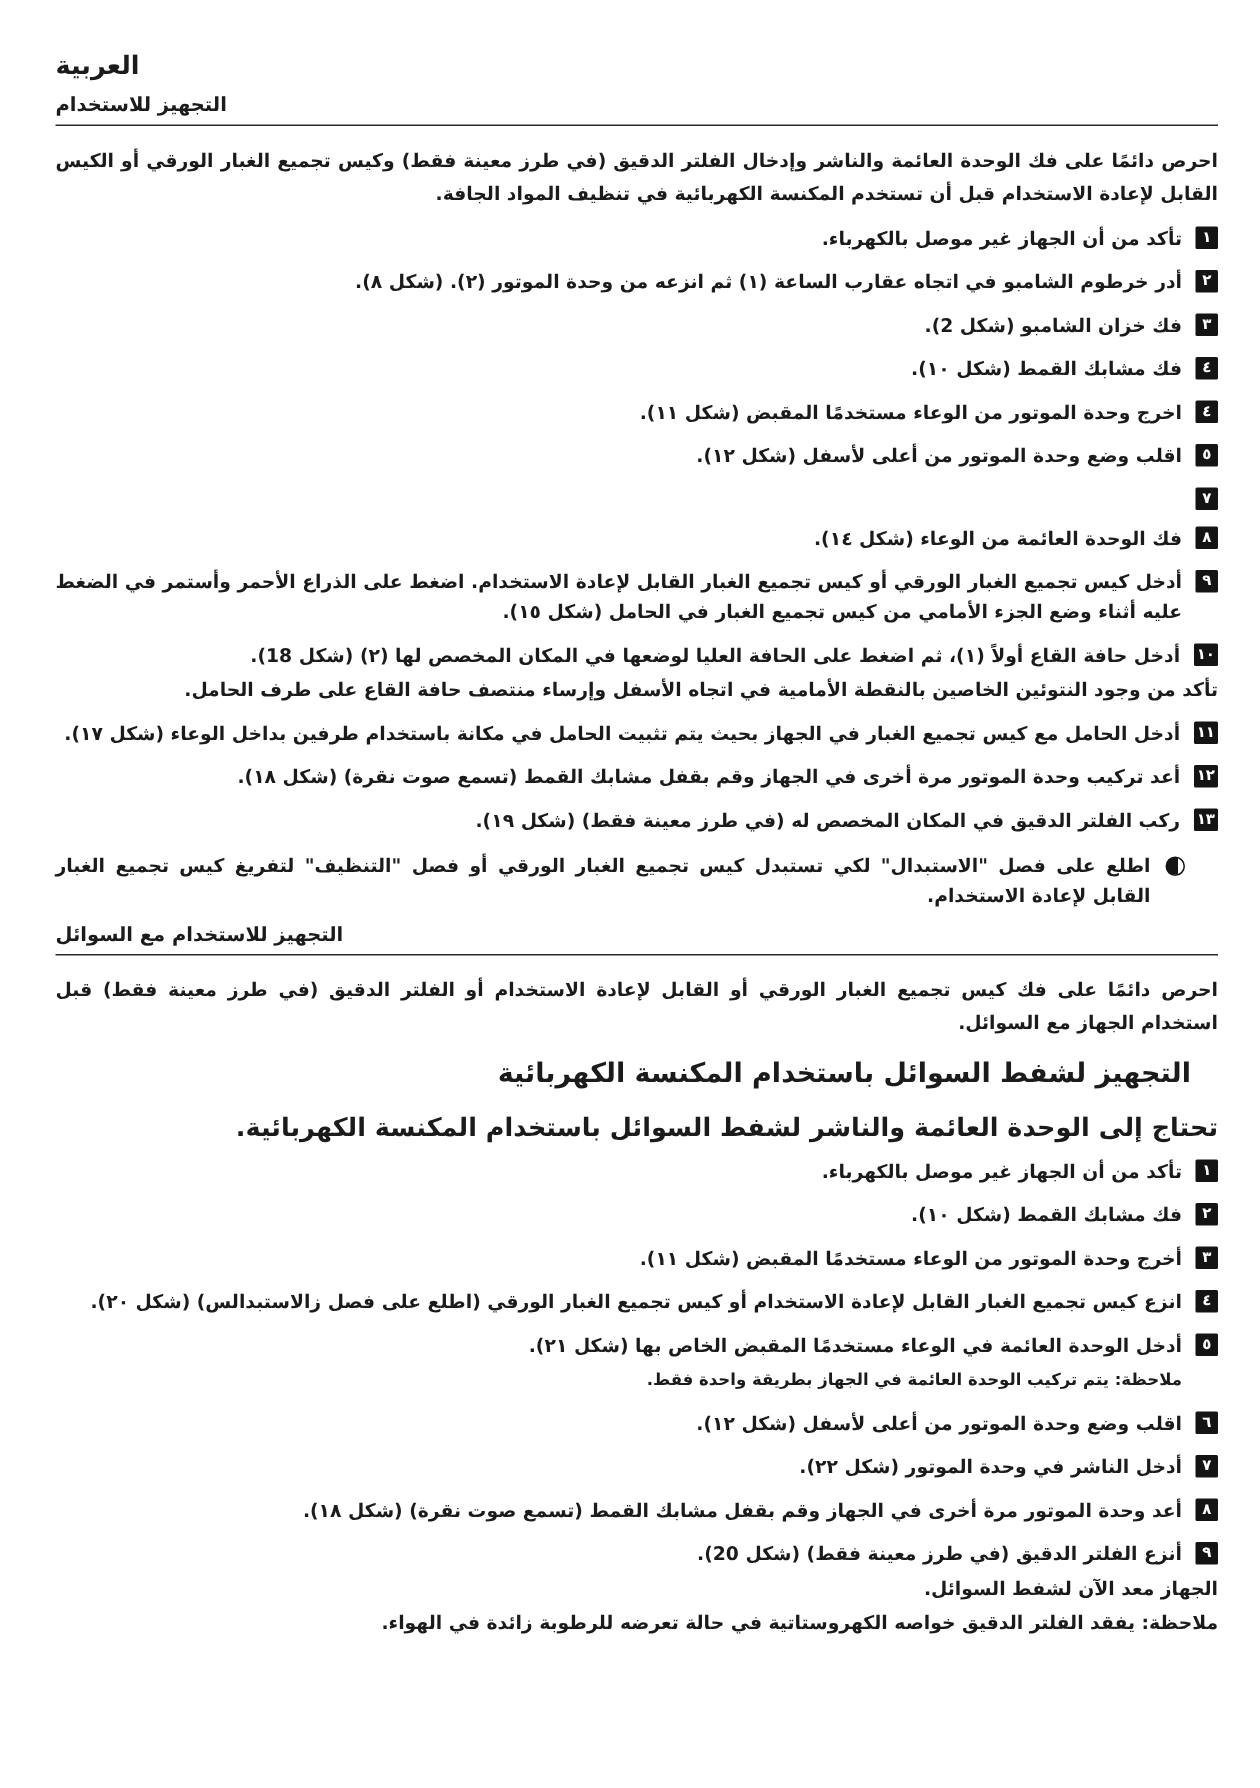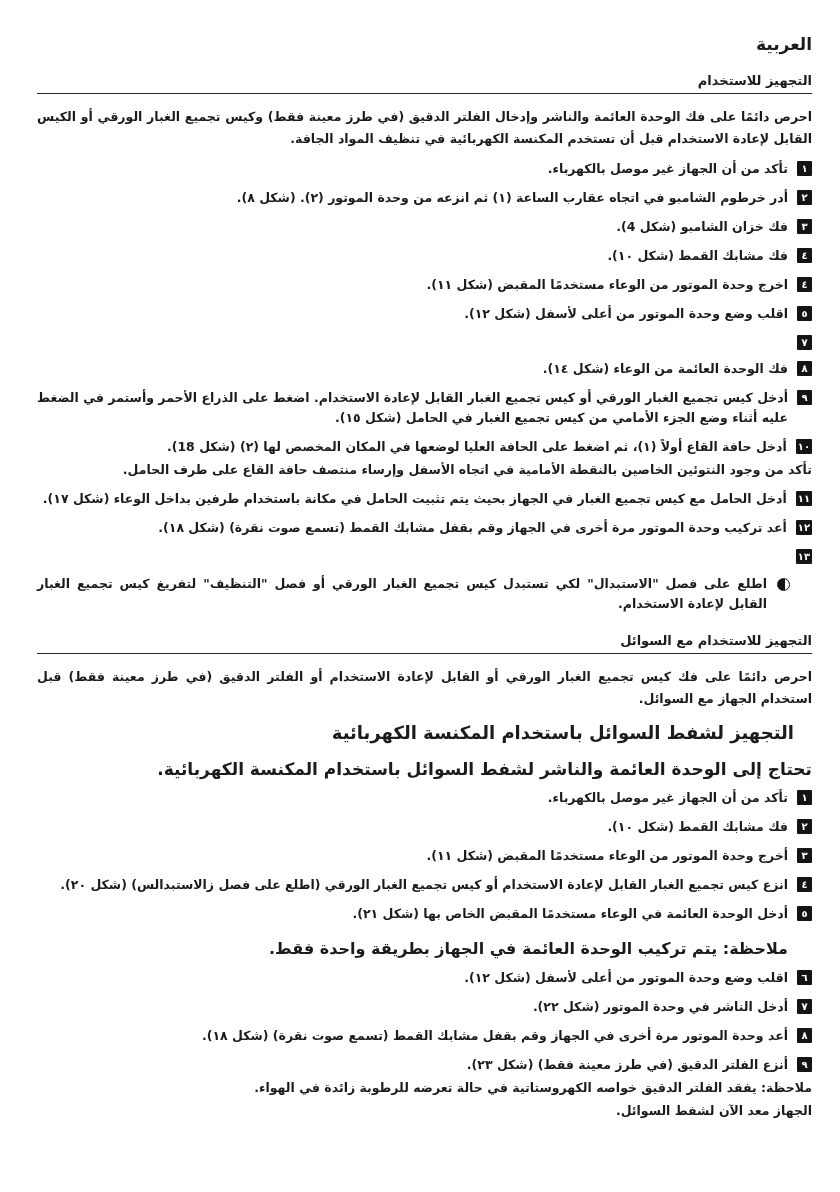--- a/index.html
+++ b/index.html
@@ -2,40 +2,40 @@
 <html lang="ar" dir="rtl"><head>
 <meta charset="utf-8">
 <style>
   html,body{margin:0;padding:0;background:#ffffff;}
   body{
     width:840px;height:1192px;overflow:hidden;
     font-family:"DejaVu Sans",sans-serif;
     color:#1b1b1b;direction:rtl;
   }
   .page{box-sizing:border-box;width:840px;height:1192px;padding:34px 28px 0 37px;}
-  .doc-title{font-size:17px;font-weight:bold;text-align:right;letter-spacing:.2px;}
+  .doc-title{font-size:17px;font-weight:bold;text-align:left;letter-spacing:.2px;}
   .sec-header{
-    font-size:13px;font-weight:bold;text-align:right;
-    border-bottom:1.5px solid #2b2b2b;padding-bottom:5px;margin-top:19px;
+    font-size:13px;font-weight:bold;text-align:left;
+    border-bottom:1.5px solid #2b2b2b;padding-bottom:5px;margin-top:9px;
   }
   .intro{
     font-size:12.5px;font-weight:bold;line-height:22px;
     text-align:justify;margin-top:12px;
   }
   .steps{margin-top:3px;}
   .step{display:flex;align-items:flex-start;margin-top:9px;}
   .stepnum{
     flex:0 0 auto;min-width:15px;height:15px;box-sizing:border-box;padding:0 2px;
     background:#141414;color:#ffffff;border-radius:1px;
     font-size:10px;font-weight:bold;line-height:15px;text-align:center;
     margin-top:2px;margin-left:9px;
   }
   .steptext{font-size:12.5px;font-weight:bold;line-height:20px;text-align:justify;}
   .note-flush{font-size:12.5px;font-weight:bold;line-height:20px;margin-top:3px;text-align:justify;}
-  .note-indent{font-size:16px;font-weight:bold;line-height:20px;margin-top:15px;margin-right:24px;text-align:justify;}
+  .note-indent{font-size:11px;font-weight:bold;line-height:20px;margin-top:3px;margin-right:24px;text-align:justify;}
   .tip{display:flex;align-items:flex-start;margin-top:10px;margin-right:22px;}
   .tip-icon{
     flex:0 0 auto;width:11px;height:11px;border-radius:50%;
     background:linear-gradient(to left,#ffffff 36%,#141414 36%);
     border:1px solid #141414;margin-top:4px;margin-left:10px;
   }
   .subhead{font-size:18px;font-weight:bold;text-align:right;margin-top:12px;margin-right:18px;}
   .subintro{font-size:17px;font-weight:bold;line-height:20px;text-align:justify;margin-top:16px;}
 </style>
 </head>
@@ -53,21 +53,21 @@
     <div class="step">
       <span class="stepnum">١</span>
       <span class="steptext">تأكد من أن الجهاز غير موصل بالكهرباء.</span>
     </div>
     <div class="step">
       <span class="stepnum">٢</span>
       <span class="steptext">أدر خرطوم الشامبو في اتجاه عقارب الساعة (١) ثم انزعه من وحدة الموتور (٢). (شكل ٨).</span>
     </div>
     <div class="step">
       <span class="stepnum">٣</span>
-      <span class="steptext">فك خزان الشامبو (شكل 4).</span>
+      <span class="steptext">فك خزان الشامبو (شكل 2).</span>
     </div>
     <div class="step">
       <span class="stepnum">٤</span>
       <span class="steptext">فك مشابك القمط (شكل ١٠).</span>
     </div>
     <div class="step">
       <span class="stepnum">٤</span>
       <span class="steptext">اخرج وحدة الموتور من الوعاء مستخدمًا المقبض (شكل ١١).</span>
     </div>
     <div class="step">
@@ -93,20 +93,21 @@
     <div class="step">
       <span class="stepnum">١١</span>
       <span class="steptext">أدخل الحامل مع كيس تجميع الغبار في الجهاز بحيث يتم تثبيت الحامل في مكانة باستخدام طرفين بداخل الوعاء (شكل ١٧).</span>
     </div>
     <div class="step">
       <span class="stepnum">١٢</span>
       <span class="steptext">أعد تركيب وحدة الموتور مرة أخرى في الجهاز وقم بقفل مشابك القمط (تسمع صوت نقرة) (شكل ١٨).</span>
     </div>
     <div class="step">
       <span class="stepnum">١٣</span>
+      <span class="steptext">ركب الفلتر الدقيق في المكان المخصص له (في طرز معينة فقط) (شكل ١٩).</span>
     </div>
   </div>
 
   <div class="tip">
     <span class="tip-icon"></span>
     <span class="steptext">اطلع على فصل "الاستبدال" لكي تستبدل كيس تجميع الغبار الورقي أو فصل "التنظيف" لتفريغ كيس تجميع الغبار القابل لإعادة الاستخدام.</span>
   </div>
 
   <div class="sec-header">التجهيز للاستخدام مع السوائل</div>
 
@@ -144,19 +145,19 @@
     <div class="step">
       <span class="stepnum">٧</span>
       <span class="steptext">أدخل الناشر في وحدة الموتور (شكل ٢٢).</span>
     </div>
     <div class="step">
       <span class="stepnum">٨</span>
       <span class="steptext">أعد وحدة الموتور مرة أخرى في الجهاز وقم بقفل مشابك القمط (تسمع صوت نقرة) (شكل ١٨).</span>
     </div>
     <div class="step">
       <span class="stepnum">٩</span>
-      <span class="steptext">أنزع الفلتر الدقيق (في طرز معينة فقط) (شكل ٢٣).</span>
+      <span class="steptext">أنزع الفلتر الدقيق (في طرز معينة فقط) (شكل 20).</span>
     </div>
+    <div class="note-flush">الجهاز معد الآن لشفط السوائل.</div>
     <div class="note-flush">ملاحظة: يفقد الفلتر الدقيق خواصه الكهروستاتية في حالة تعرضه للرطوبة زائدة في الهواء.</div>
-    <div class="note-flush">الجهاز معد الآن لشفط السوائل.</div>
   </div>
 
 </div>
 
 </body></html>

